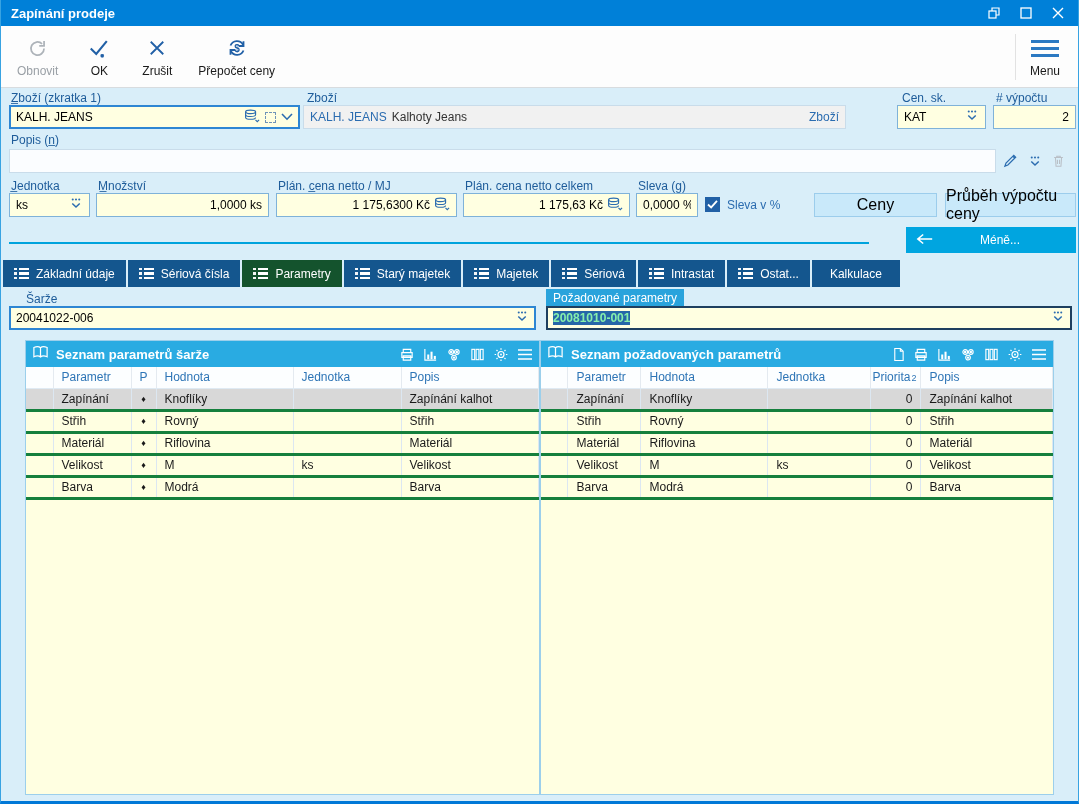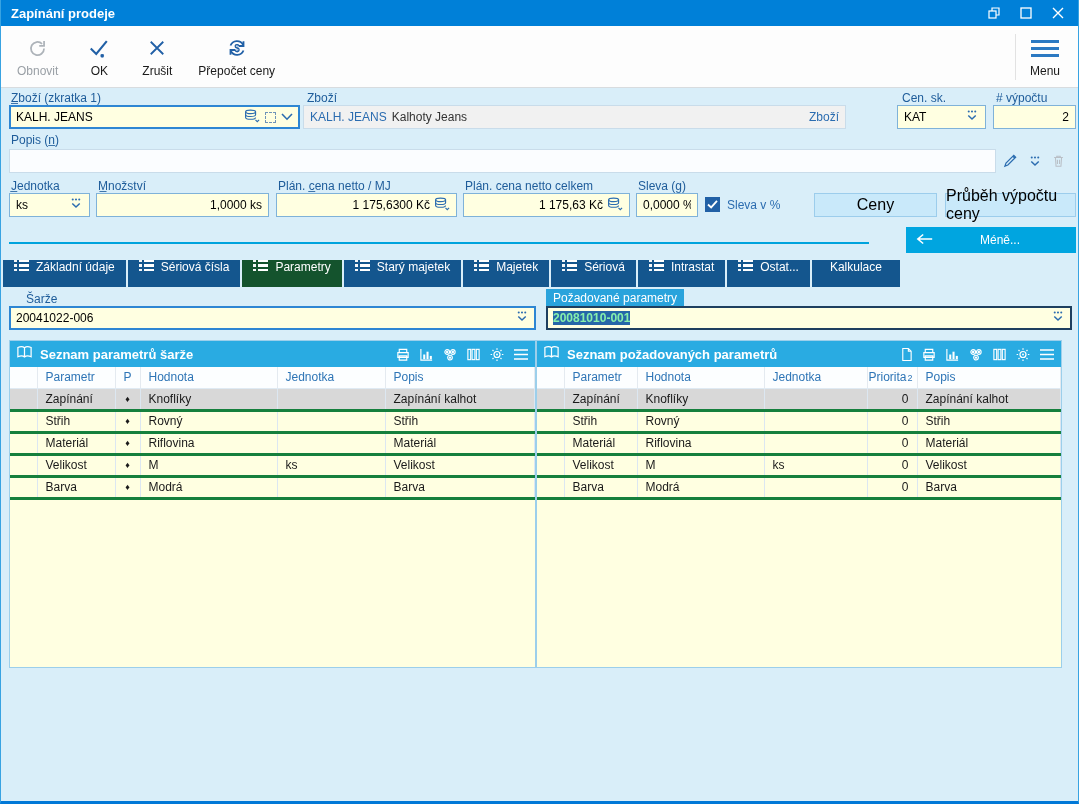--- a/index.html
+++ b/index.html
@@ -43,36 +43,36 @@
   .checkbox{position:absolute;width:15px;height:15px;border:1px solid #2160A6;background:#fff;display:flex;align-items:center;justify-content:center;}
   .checkbox.checked{background:#2160A6;}
   .chk-lbl{position:absolute;font-size:12px;color:#2B6CB0;}
   .panel-btn{position:absolute;height:24px;background:#C9E9FA;border:1px solid #9CCDEC;color:#000;font-size:16px;display:flex;align-items:center;justify-content:center;cursor:default;}
   .underline-row{position:absolute;border-bottom:2px solid #00A3DD;}
   .mene-btn{position:absolute;height:26px;background:#00A5E0;color:#fff;font-size:12px;display:flex;align-items:center;padding:0 10px;cursor:default;}
   .mene-btn .mb-lbl{flex:1;text-align:center;}
 
   
   .tabs{display:flex;gap:2px;padding:2px 0 0 2px;height:29px;flex:0 0 auto;}
-  .tab{background:#14568E;color:#fff;font-size:12px;display:flex;gap:7px;padding:0 11px;cursor:default;white-space:nowrap;}
+  .tab{background:#14568E;color:#fff;font-size:12px;display:flex;align-items:center;gap:7px;padding:0 11px;cursor:default;white-space:nowrap;}
   .tab.active{background:#14532d;}
   .tab.noicon{padding:0 18px;}
   .tab-ic{position:relative;width:15px;height:11px;flex:0 0 auto;}
   .tab-ic::before{content:"";position:absolute;left:0;top:0;width:3px;height:11px;
     background:repeating-linear-gradient(to bottom,rgba(255,255,255,.95) 0 2px,transparent 2px 4.5px);}
   .tab-ic::after{content:"";position:absolute;left:5px;top:0;right:0;height:11px;
     background:repeating-linear-gradient(to bottom,#fff 0 2px,transparent 2px 4.5px);}
 
   
   .batcharea{position:relative;height:53px;flex:0 0 auto;}
   .hl-label{position:absolute;background:#29A3DC;color:#fff;padding:2px 7px 2px 7px;font-size:12px;}
   .sel-text{background:#2566A8;color:#86efac;font-weight:bold;}
 
   
-  .panels{display:flex;padding:0 8px;height:328px;flex:0 0 auto;}
+  .panels{display:flex;padding:0 24px;height:455px;flex:0 0 auto;}
   .panel{border:1px solid #9CCFEB;background:#FFFFE1;display:flex;flex-direction:column;overflow:hidden;}
   .panel.l{width:527px;}
   .panel.r{width:526px;}
   .phead{height:26px;background:#29ABE2;display:flex;align-items:center;padding:0 6px;gap:7px;color:#fff;flex:0 0 auto;}
   .ptitle{font-weight:bold;font-size:13px;flex:1;white-space:nowrap;overflow:hidden;}
   .picons{display:flex;align-items:center;gap:8px;}
   .picons svg{display:block;}
   table{border-collapse:collapse;table-layout:fixed;width:100%;font-size:12px;}
   thead th{background:#FCFEFF;color:#2E75B6;font-weight:normal;text-align:left;height:21px;padding:0 0 0 8px;
     border-right:1px solid #E4EAF0;border-bottom:1px solid #DFEAF3;white-space:nowrap;overflow:hidden;}

